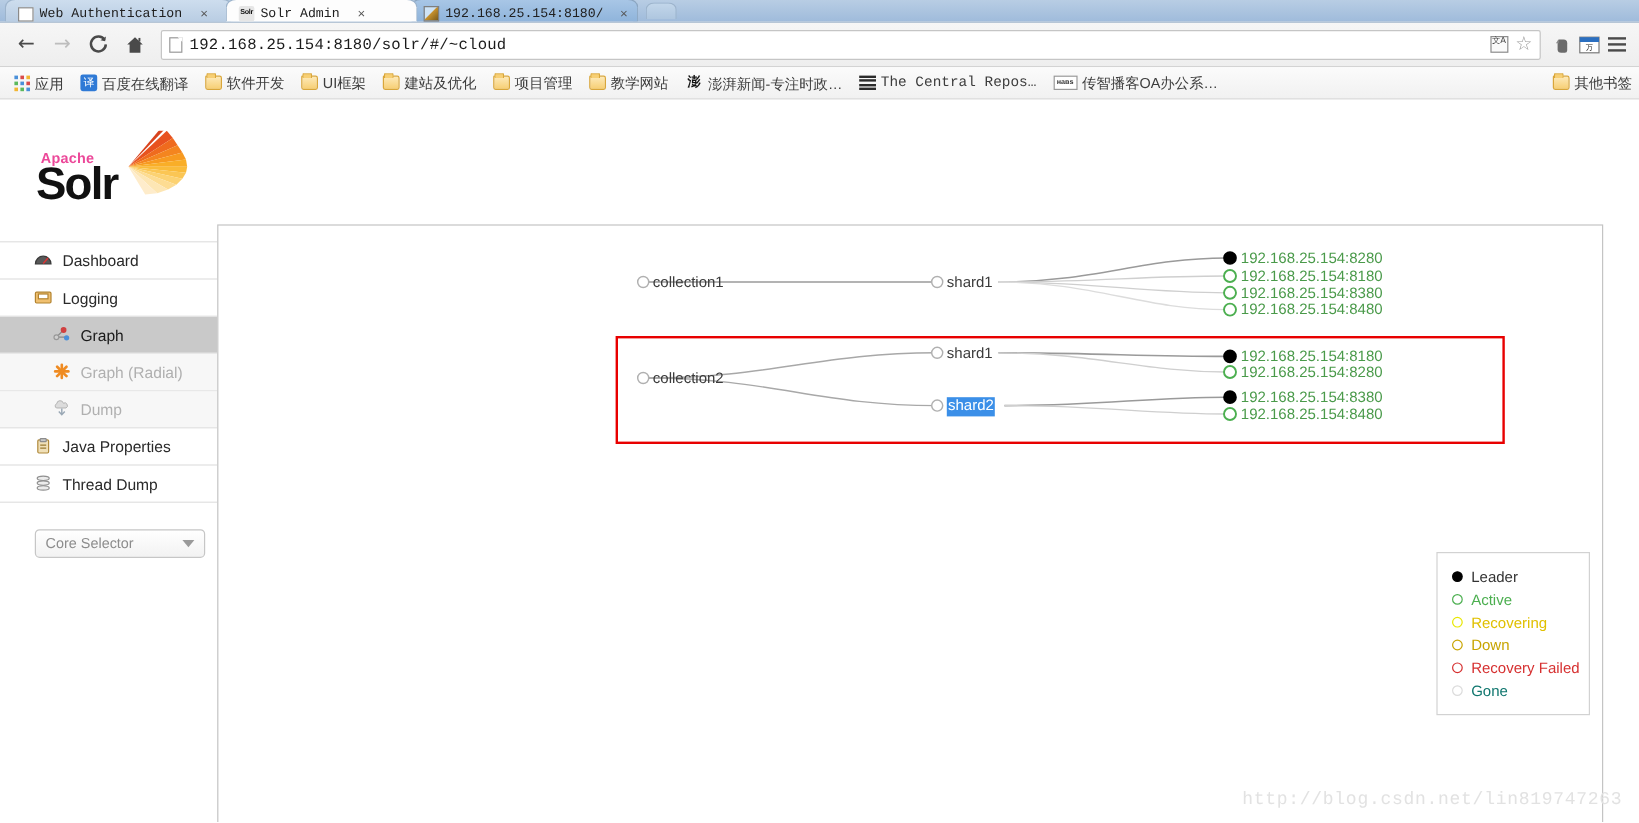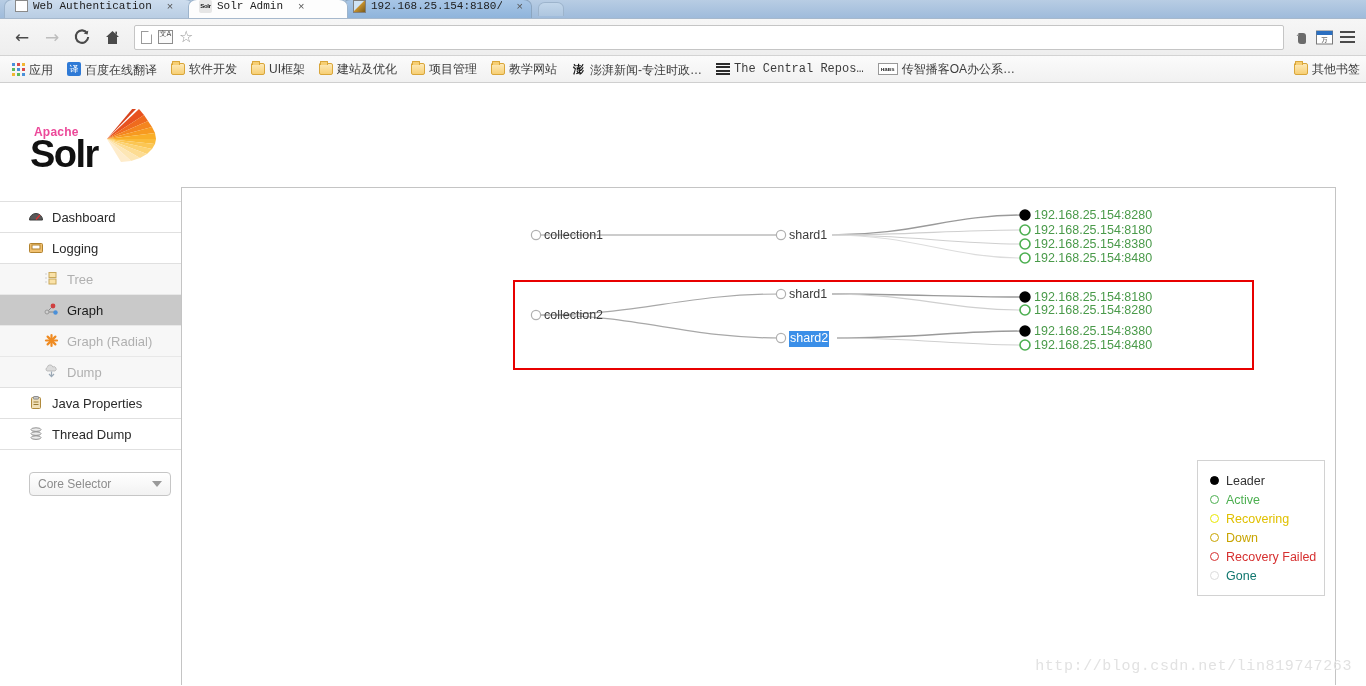--- a/index.html
+++ b/index.html
@@ -19,21 +19,21 @@
     background: linear-gradient(#b8cde4, #9fbbdb);
     position: relative;
     display: flex;
     align-items: flex-end;
     padding-left: 4px;
     border-bottom: 1px solid #a6b8cc;
   }
   .tab {
     height: 19px;
     display: flex;
-    align-items: flex-start;
+    align-items: flex-end;
     gap: 5px;
     padding: 0 8px 0 10px;
     font-family: "Liberation Mono", monospace;
     font-size: 11px;
     color: #202020;
     position: relative;
     border-top-left-radius: 9px 7px;
     border-top-right-radius: 9px 7px;
     margin-right: -6px;
     min-width: 0;
@@ -356,20 +356,21 @@
     </div>
     <div class="navbtn">
       <svg width="17" height="17" viewBox="0 0 17 17" aria-hidden="true">
         <path d="M8.5 2 L15 8 L13 8 L13 15 L4 15 L4 8 L2 8 Z" fill="#4a4a4a"></path>
         <rect x="11.4" y="2.6" width="1.6" height="3" fill="#4a4a4a"></rect>
       </svg>
     </div>
 
     <div class="omnibox">
       <span class="page-ico"></span>
+      <span class="urltext">192.168.25.154:8180/solr/#/~cloud</span>
       <span class="omni-right">
         <span class="trans-ico">文A</span>
         <span class="star">☆</span>
       </span>
     </div>
 
     <div class="ext-ico">
       <svg width="17" height="17" viewBox="0 0 17 17" aria-hidden="true">
         <path d="M5 4h4a3 3 0 0 1 3 3v6a2 2 0 0 1-2 2H7a3 3 0 0 1-3-3V5z" fill="#6b6b6b"></path>
         <path d="M5 4 L2.5 7 L5 7 Z" fill="#8a8a8a"></path>
@@ -506,32 +507,20 @@
                 <rect x="4" y="5" width="8" height="4" fill="#fff" stroke="#b2832f"></rect>
               </svg>
             </span>
             <span>Logging</span>
           </div>
         </li>
 
         <li>
 
           <ul class="subnav">
-            <li>
-              <div class="subitem">
-                <span class="nav-ico">
-                  <svg width="15" height="15" viewBox="0 0 15 15" aria-hidden="true">
-                    <line x1="2" y1="2" x2="2" y2="12" stroke="#cfcfcf" stroke-dasharray="2 2"></line>
-                    <rect x="5" y="1.5" width="7" height="5" fill="#fae2a8" stroke="#c9a85a"></rect>
-                    <rect x="5" y="8" width="7" height="5" fill="#fae2a8" stroke="#c9a85a"></rect>
-                  </svg>
-                </span>
-                <span>Tree</span>
-              </div>
-            </li>
             <li>
               <div class="subitem sel">
                 <span class="nav-ico">
                   <svg width="15" height="15" viewBox="0 0 15 15" aria-hidden="true">
                     <line x1="3" y1="10" x2="9" y2="4" stroke="#888"></line>
                     <line x1="3" y1="10" x2="11" y2="10" stroke="#888"></line>
                     <circle cx="9" cy="4" r="2.4" fill="#d04040"></circle>
                     <circle cx="3" cy="10" r="2" fill="#cfcfcf" stroke="#999"></circle>
                     <circle cx="11.5" cy="10.5" r="2.2" fill="#4a90d9"></circle>
                   </svg>

